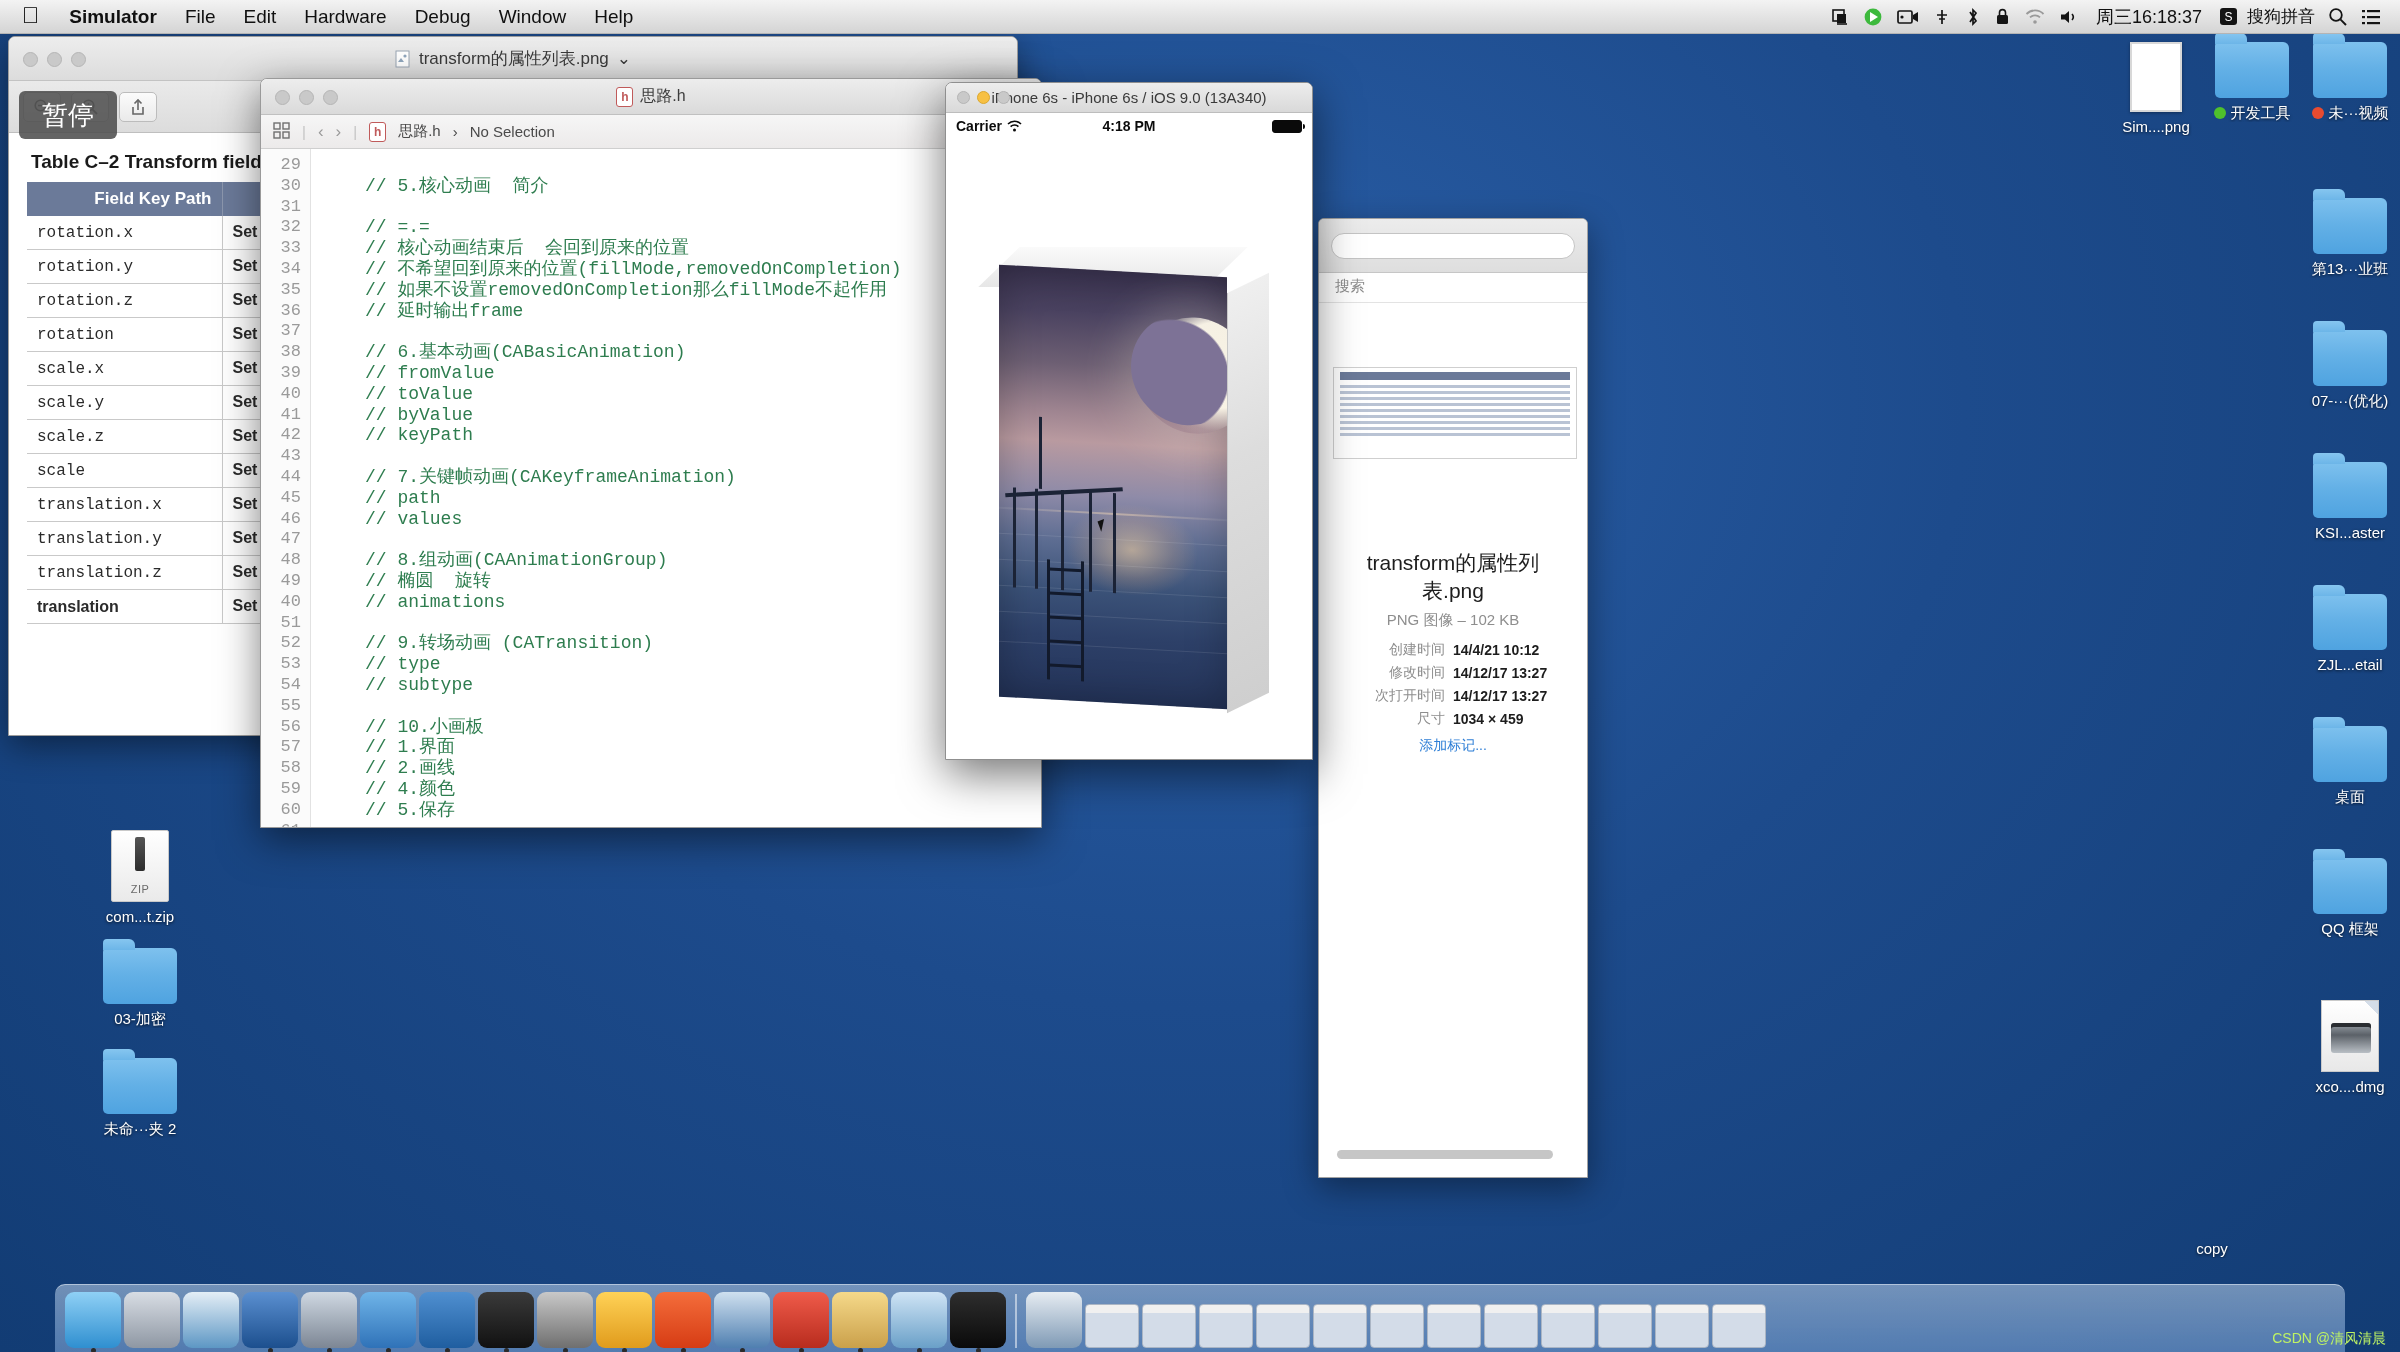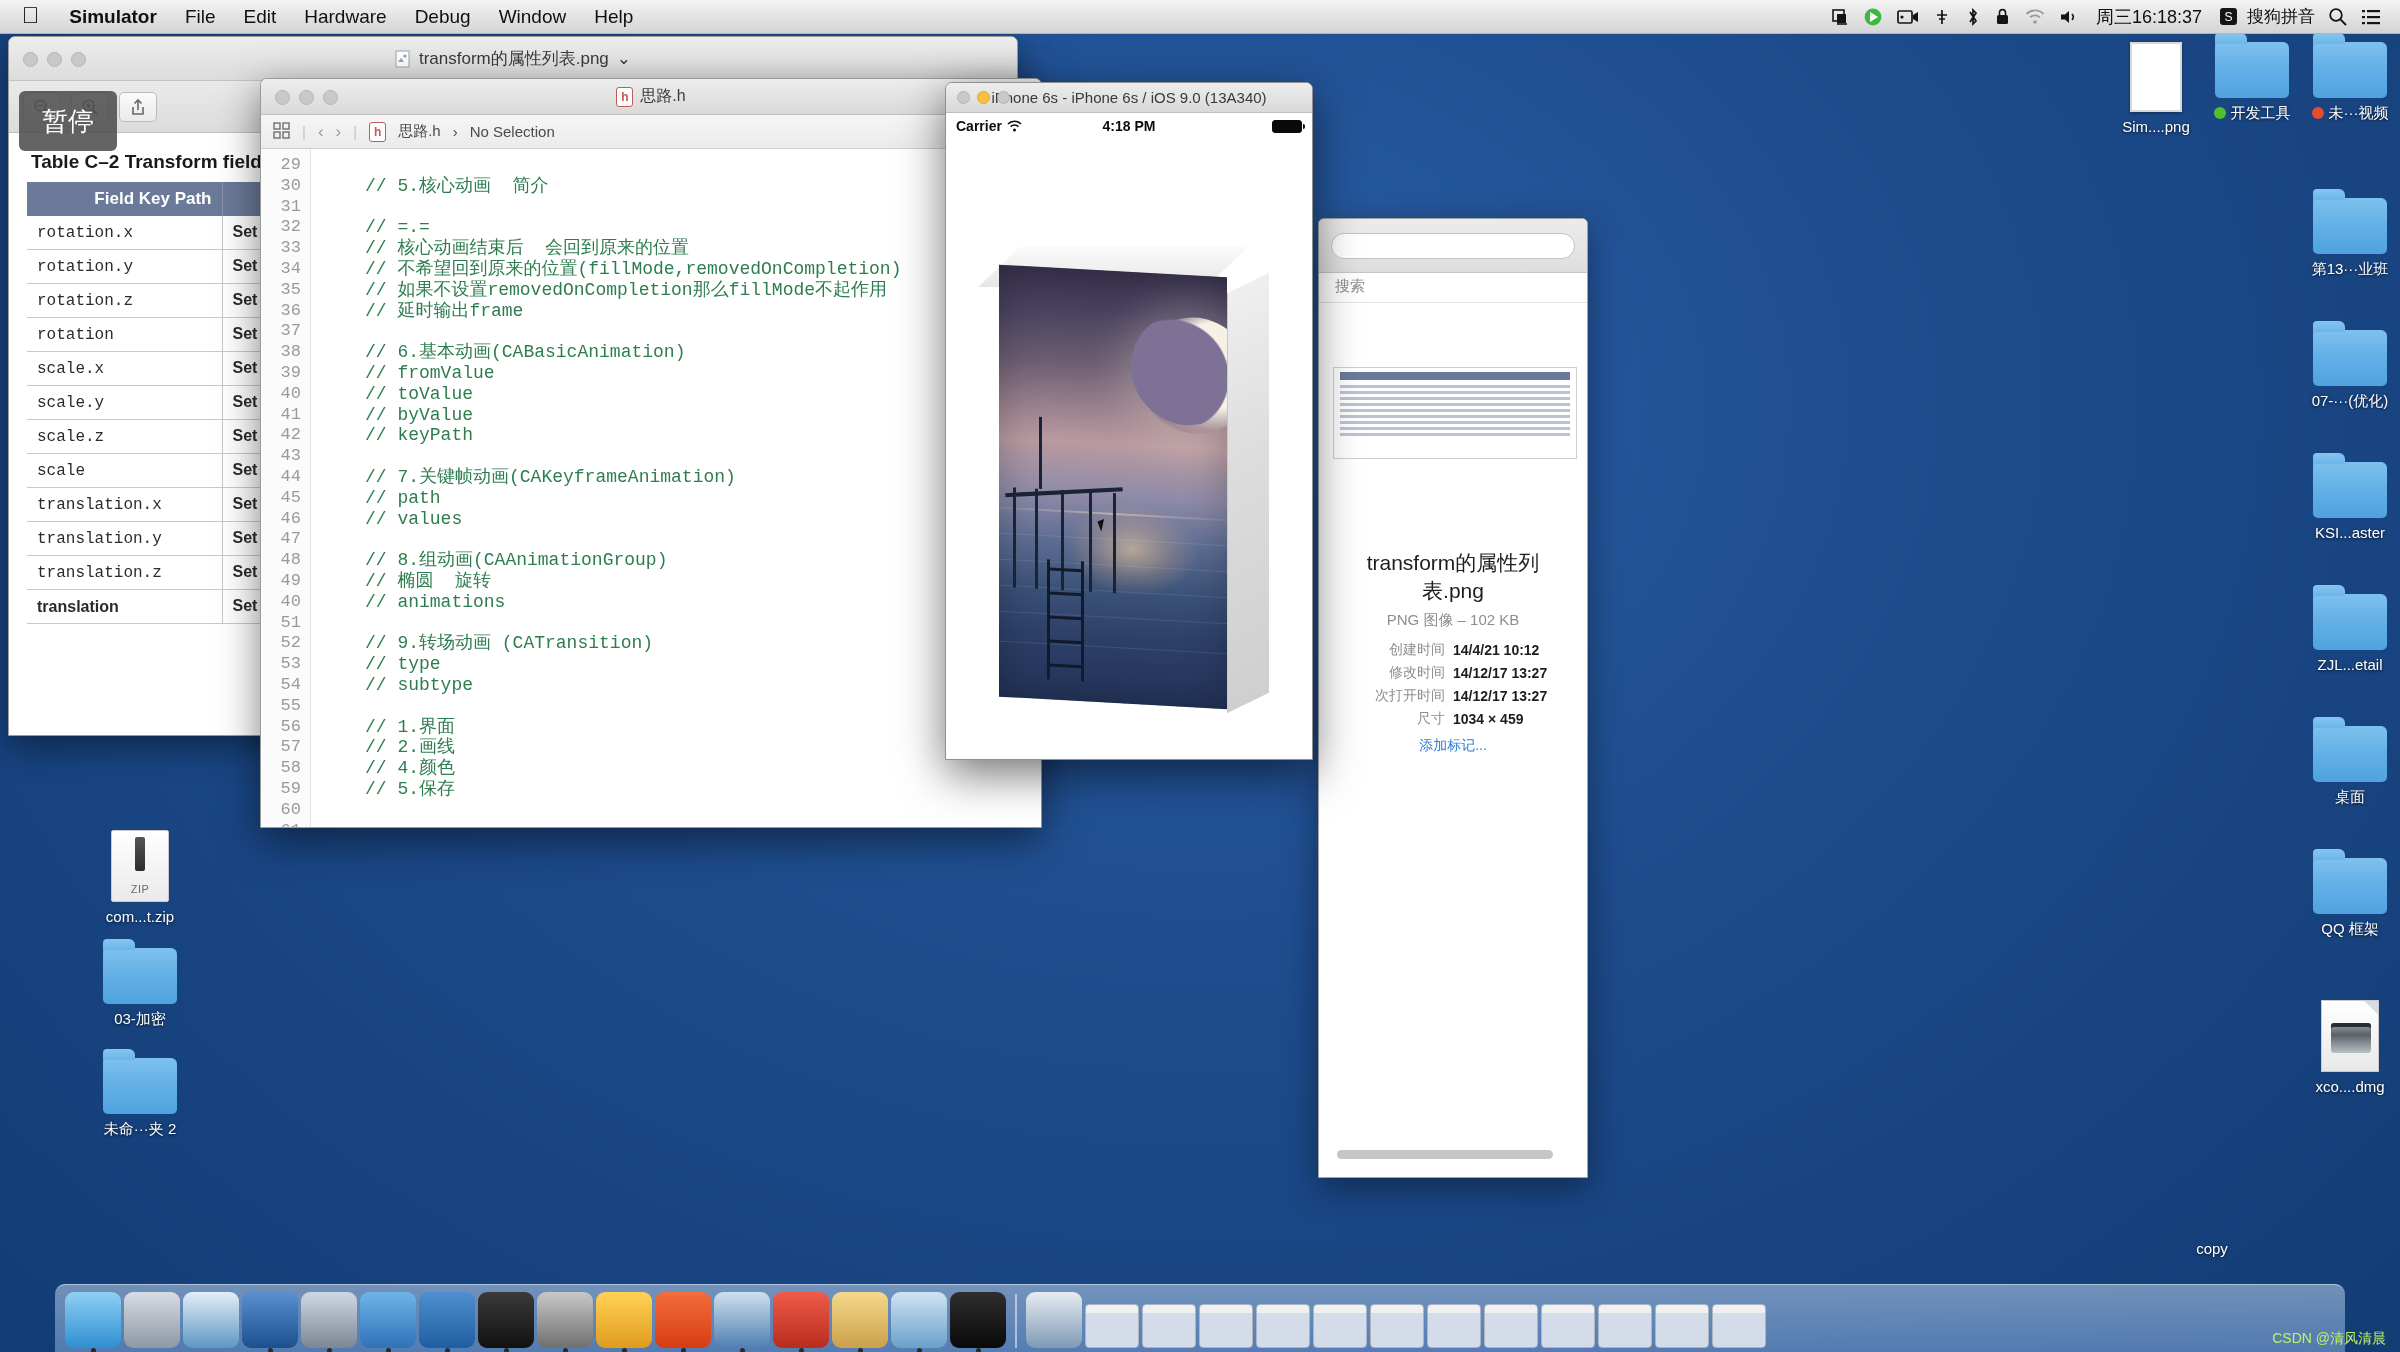--- a/index.html
+++ b/index.html
@@ -86,21 +86,21 @@
     display:flex; align-items:center; gap:6px; padding:0 12px;
     color:#9b9b9b; font-size:15px;
   }
   #preview-body {
     position:absolute; left:0; top:96px; right:0; bottom:0;
     background:#ffffff;
     padding: 14px 0 0 18px;
   }
   
   #pause-badge {
-    position:absolute; left:10px; top:54px; width:98px; height:60px;
+    position:absolute; left:10px; top:54px; width:98px; height:48px;
     background: rgba(78,78,78,.88); border-radius:6px;
     color:#fff; font-size:26px; display:flex; align-items:center; justify-content:center;
     z-index: 40;
   }
 
   
   #doc-table-wrap { width: 430px; }
   #doc-caption {
     font-size:19px; font-weight:bold; color:#1a1a1a; margin: 4px 0 9px 4px;
     white-space:nowrap; font-family:"Liberation Sans", sans-serif;
@@ -693,20 +693,21 @@
         <div class="cl">// values</div>
         <div class="cl">&nbsp;</div>
         <div class="cl">// 8.组动画(CAAnimationGroup)</div>
         <div class="cl">// 椭圆  旋转</div>
         <div class="cl">// animations</div>
         <div class="cl">&nbsp;</div>
         <div class="cl">// 9.转场动画 (CATransition)</div>
         <div class="cl">// type</div>
         <div class="cl">// subtype</div>
         <div class="cl">&nbsp;</div>
+        <div class="cl">// 10.小画板</div>
         <div class="cl">// 1.界面</div>
         <div class="cl">// 2.画线</div>
         <div class="cl">// 4.颜色</div>
         <div class="cl">// 5.保存</div>
       </div>
   </div>
   <div id="xcode-scrollbar">
       <i></i>
     </div>
 </div>

